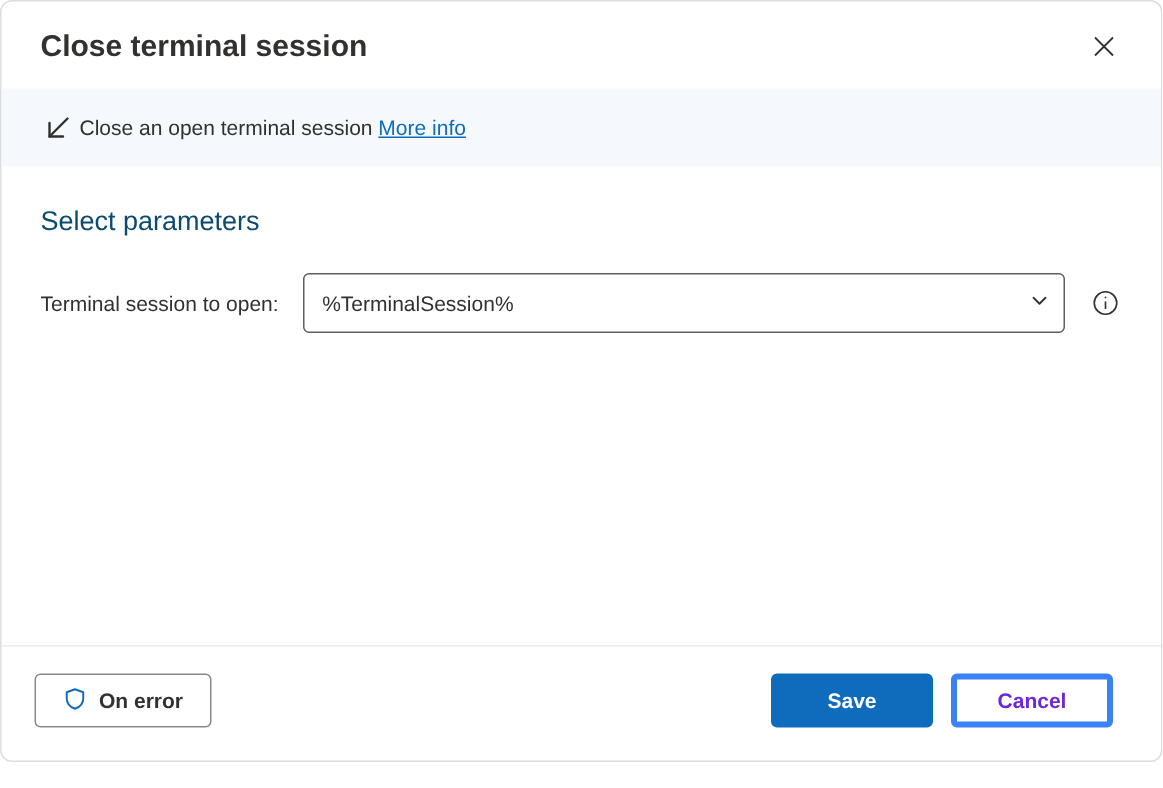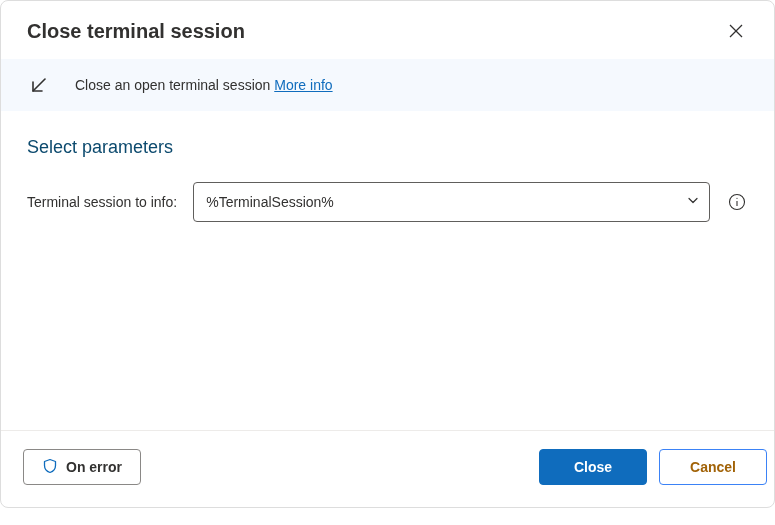--- a/index.html
+++ b/index.html
@@ -45,21 +45,21 @@
       color: #323130;
       display: flex;
       align-items: center;
       justify-content: center;
     }
     .info-banner {
       background: #f5f9fe;
       padding: 14px 26px;
       display: flex;
       align-items: center;
-      gap: 24px;
+      gap: 2px;
     }
     .banner-icon {
       width: 24px;
       height: 24px;
       display: flex;
       align-items: center;
       justify-content: center;
       color: #323130;
     }
     .banner-text {
@@ -122,21 +122,21 @@
       padding: 2px;
       color: #323130;
       display: flex;
       align-items: center;
       justify-content: center;
     }
     .footer {
       display: flex;
       align-items: center;
       justify-content: space-between;
-      padding: 18px 7px 22px 22px;
+      padding: 18px 32px 22px 22px;
       border-top: 1px solid #edebe9;
     }
     .footer-right {
       display: flex;
       gap: 12px;
     }
     .btn {
       height: 36px;
       padding: 0 18px;
       border-radius: 4px;
@@ -159,22 +159,22 @@
       color: #0f6cbd;
     }
     .btn-primary {
       background: #0f6cbd;
       border: 1px solid #0f6cbd;
       color: #fff;
       min-width: 108px;
     }
     .btn-default {
       background: #fff;
-      border: 1px solid #3b82f6;
-      color: #a16207;
+      border: 4px solid #3b82f6;
+      color: #6d28d9;
       min-width: 108px;
     }
     .on-error-label {
       font-weight: 600;
     }
   </style>
 </head>
 <body>
 
 <div class="dialog">
@@ -198,21 +198,21 @@
     <span class="banner-text">
       <span>Close an open terminal session</span>
       <a class="banner-link">More info</a>
     </span>
   </div>
 
   <div class="content">
     <div class="section-title">Select parameters</div>
 
     <div class="param-row">
-      <div class="param-label">Terminal session to info:</div>
+      <div class="param-label">Terminal session to open:</div>
       <div class="param-select">
         <div class="select-box">
           <span>%TerminalSession%</span>
         </div>
         <span class="select-chevron">
           <svg width="14" height="14" viewBox="0 0 14 14" fill="none" stroke="currentColor" stroke-width="1.2" stroke-linecap="round" stroke-linejoin="round">
             <polyline points="3,5 7,9 11,5"></polyline>
           </svg>
         </span>
       </div>
@@ -230,20 +230,20 @@
     <button class="btn btn-secondary">
       <span class="shield">
         <svg width="16" height="16" viewBox="0 0 16 16" fill="none" stroke="currentColor" stroke-width="1.3" stroke-linejoin="round">
           <path d="M8 1.5 L13.5 3.5 V7.5 C13.5 11 11 13.5 8 14.5 C5 13.5 2.5 11 2.5 7.5 V3.5 Z"></path>
         </svg>
       </span>
       <span class="on-error-label">On error</span>
     </button>
     <div class="footer-right">
       <button class="btn btn-primary">
-        <span>Close</span>
+        <span>Save</span>
       </button>
       <button class="btn btn-default">
         <span>Cancel</span>
       </button>
     </div>
   </div>
 </div>
 
 </body></html>

